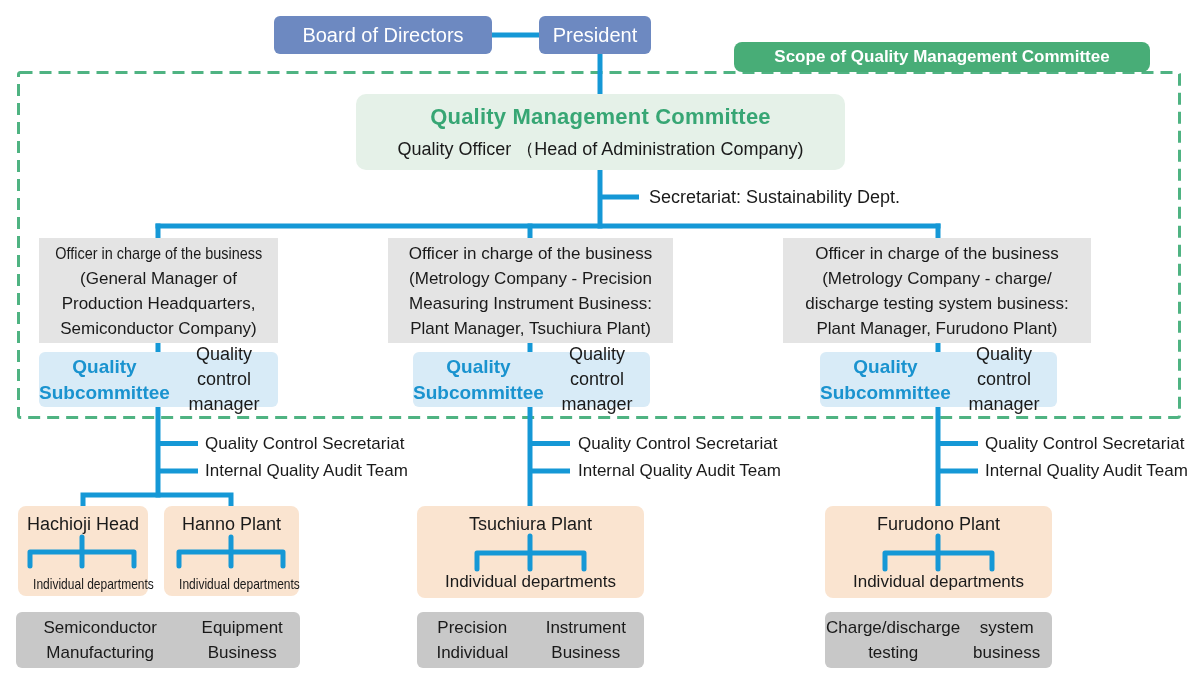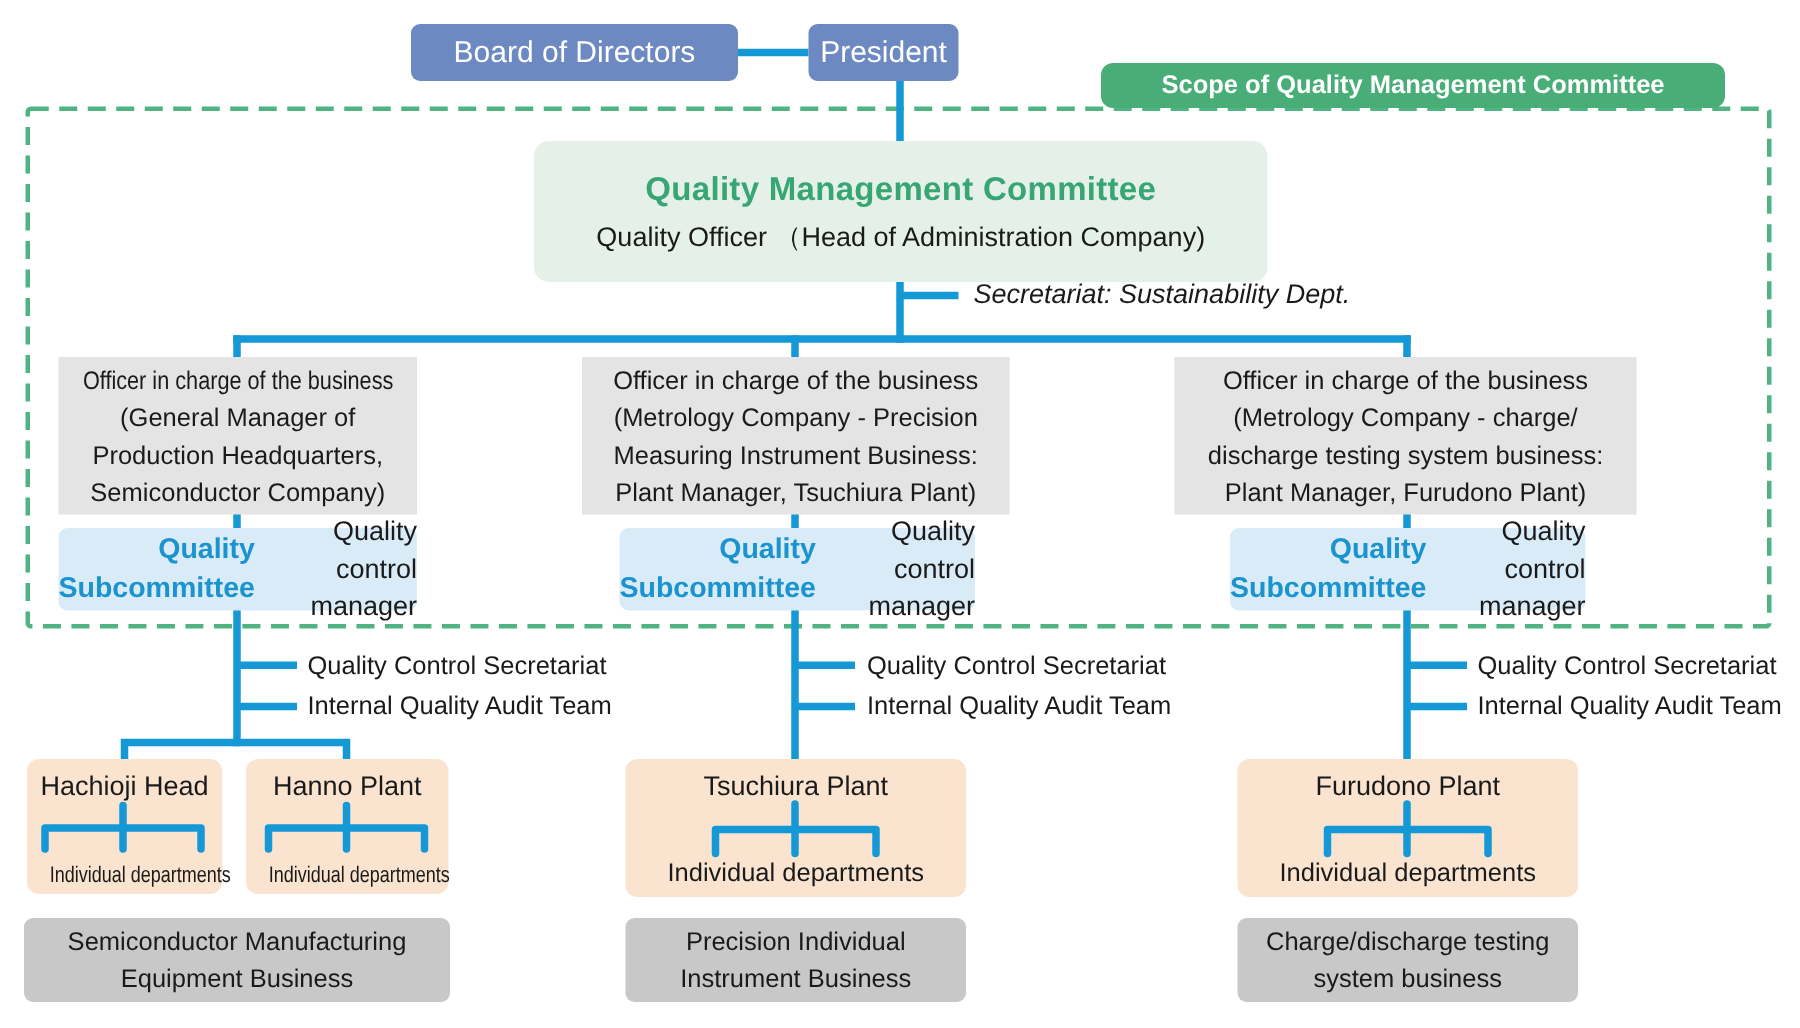--- a/index.html
+++ b/index.html
@@ -19,39 +19,39 @@
   html,body{margin:0;padding:0;background:#fff;}
   .canvas{
     position:relative;width:1200px;height:685px;background:#fff;overflow:hidden;
     font-family:"Liberation Sans","DejaVu Sans",sans-serif;color:var(--ink);
   }
   svg.layer{position:absolute;left:0;top:0;width:1200px;height:685px;pointer-events:none;}
   svg .ln{stroke:var(--line);stroke-width:5;fill:none;}
   svg .ln.rnd{stroke-linecap:round;stroke-linejoin:round;}
   svg .dash{stroke:var(--green-dash);stroke-width:3;fill:none;stroke-dasharray:12 7;}
   .abs{position:absolute;box-sizing:border-box;}
-  .node{display:flex;align-items:center;justify-content:center;text-align:right;}
+  .node{display:flex;align-items:center;justify-content:center;text-align:center;}
   .blue-node{background:var(--node-blue);color:#fff;border-radius:6px;font-size:20px;}
   .scope-label{background:var(--green);color:#fff;border-radius:8px;font-size:17px;font-weight:700;}
   .qmc{background:var(--committee-bg);border-radius:10px;flex-direction:column;}
   .qmc .qmc-title{color:var(--committee-title);font-size:22px;font-weight:700;letter-spacing:.2px;}
   .qmc .qmc-sub{font-size:18px;margin-top:7px;}
-  .plain-label{font-size:18px;display:flex;white-space:nowrap;font-style:italic;}
+  .plain-label{font-size:18px;display:flex;align-items:center;white-space:nowrap;}
   .officer{background:var(--officer-bg);border-radius:0;flex-direction:column;font-size:17px;line-height:25px;}
   .cond{display:inline-block;transform:scaleX(.85);transform-origin:center;white-space:nowrap;}
   .subc{background:var(--subcommittee-bg);border-radius:6px;flex-direction:row;}
   .subc .subc-title{color:var(--subcommittee-title);font-size:19px;font-weight:700;line-height:26px;}
   .subc .subc-mgr{font-size:18px;line-height:25px;}
   .stub-label{font-size:17px;display:flex;align-items:flex-end;white-space:nowrap;}
   .plant{background:var(--plant-bg);border-radius:8px;}
   .plant .plant-name{position:absolute;left:0;right:0;top:8px;text-align:center;font-size:18px;}
   .plant .plant-depts{position:absolute;left:0;right:0;bottom:6px;text-align:center;font-size:17px;}
   .plant .plant-depts.small{bottom:4px;font-size:15px;}
   .plant .plant-depts.small span{display:inline-block;transform:scaleX(.8);transform-origin:center;white-space:nowrap;}
-  .business{background:var(--business-bg);border-radius:6px;flex-direction:column;font-size:17px;line-height:25px;}
+  .business{background:var(--business-bg);border-radius:6px;font-size:17px;line-height:25px;}
 </style>
 </head>
 <body>
 
 <div class="canvas">
 
   <svg class="layer" viewBox="0 0 1200 685">
 
     <rect class="dash" x="18.5" y="72.5" width="1161" height="345" rx="2"></rect>
 
@@ -85,29 +85,29 @@
     <path class="ln" d="M530 443.5 H570"></path>
     <path class="ln" d="M530 471 H570"></path>
 
     <path class="ln" d="M938 443.5 H978"></path>
     <path class="ln" d="M938 471 H978"></path>
   </svg>
 
   <div class="abs node blue-node" style="left:274px;top:16px;width:218px;height:38px;">
     <span>Board of Directors</span>
   </div>
-  <div class="abs node blue-node" style="left:539px;top:16px;width:100px;height:38px;">
+  <div class="abs node blue-node" style="left:539px;top:16px;width:112px;height:38px;">
     <span>President</span>
   </div>
 
   <div class="abs node scope-label" style="left:734px;top:42px;width:416px;height:30px;">
     <span>Scope of Quality Management Committee</span>
   </div>
 
-  <div class="abs node qmc" style="left:356px;top:94px;width:489px;height:94px;">
+  <div class="abs node qmc" style="left:356px;top:94px;width:489px;height:76px;">
     <div class="qmc-title">Quality Management Committee</div>
     <div class="qmc-sub">Quality Officer （Head of Administration Company)</div>
   </div>
 
   <div class="abs plain-label" style="left:649px;top:186px;height:22px;">
     <span>Secretariat: Sustainability Dept.</span>
   </div>
 
   <div class="abs node officer" style="left:39px;top:238px;width:239px;height:105px;">
     <div><span class="cond">Officer in charge of the business</span></div>

